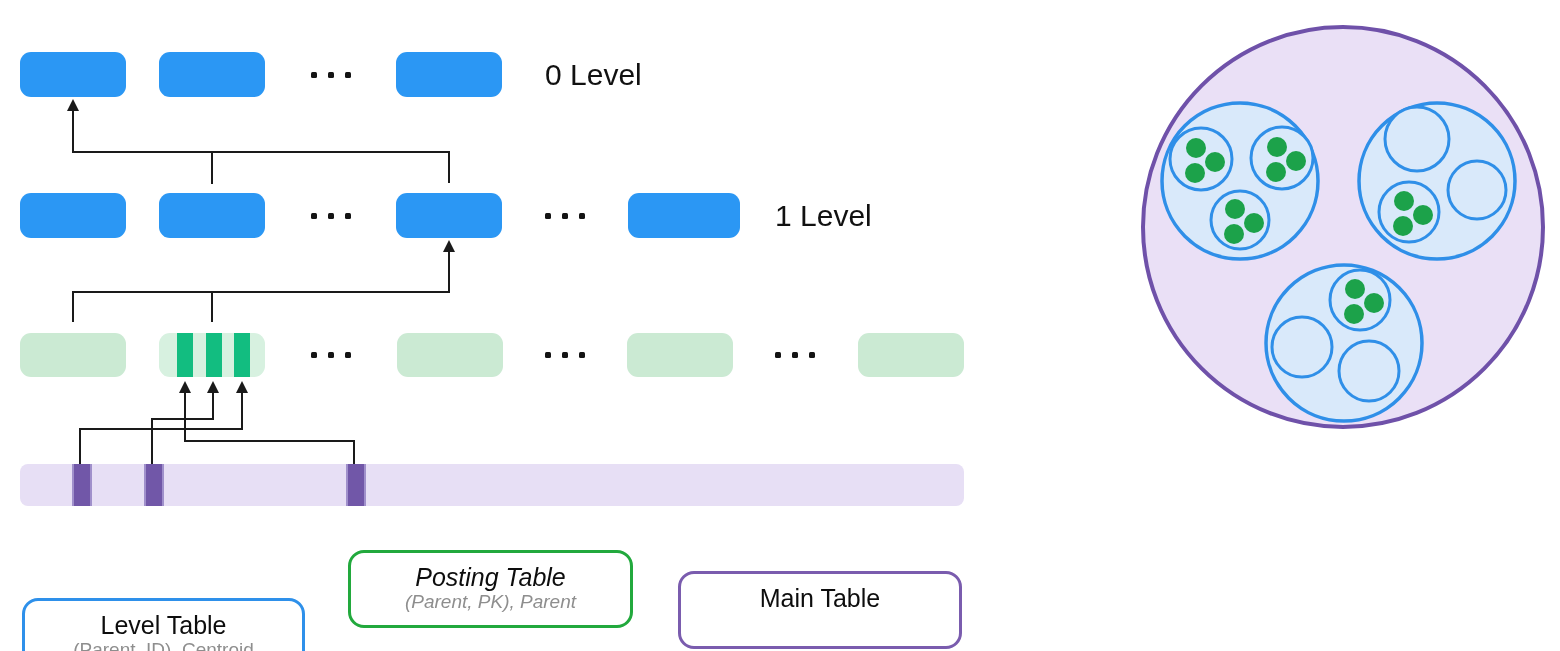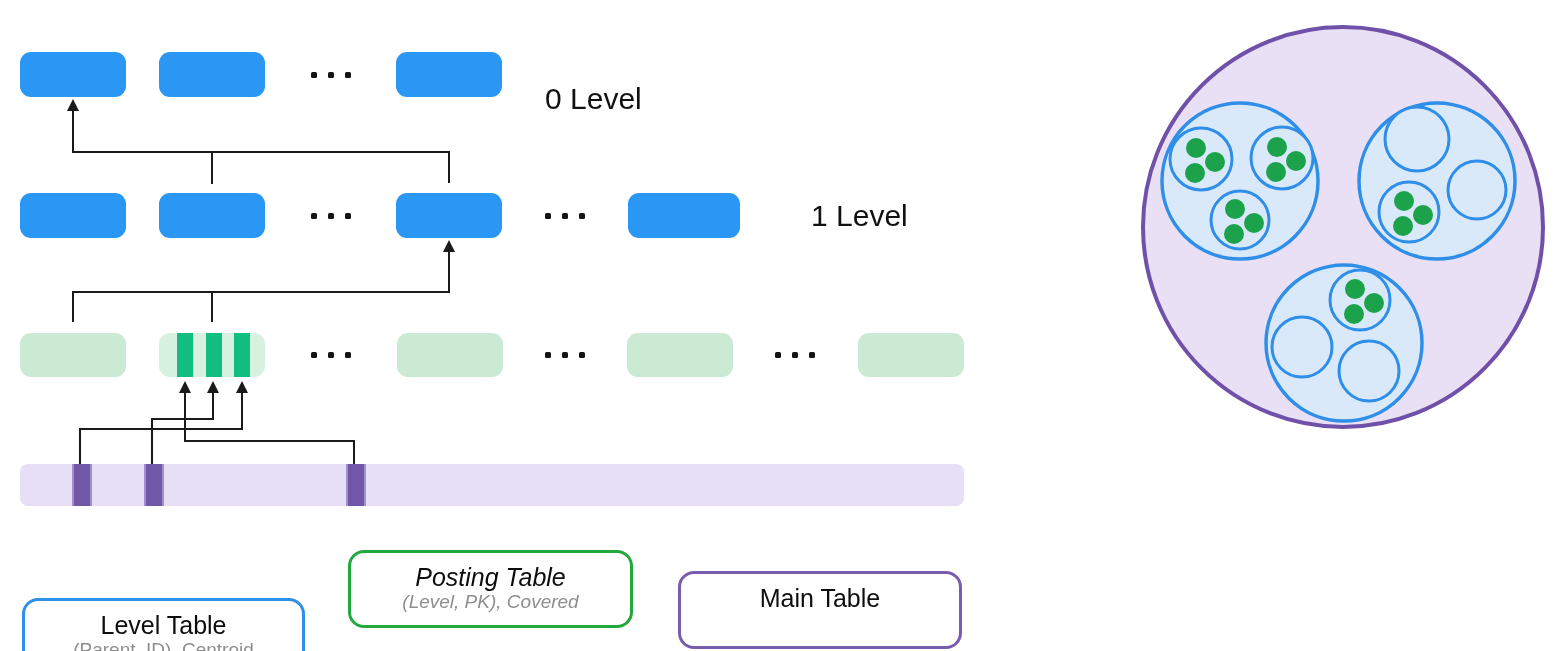--- a/index.html
+++ b/index.html
@@ -36,36 +36,36 @@
 <div id="canvas" style="--blue: #2B97F4; --green: #CBEAD3; --stripedbg: #D7F1E0; --stripe: #12BD80; --barbg: #E7DFF5; --barstripe: #7157A8; --line: #1A1A1A;">
   <div id="shape-layer">
       <div class="box blue" style="left: 20px; top: 52px; width: 106px; height: 45px;"></div>
       <div class="box blue" style="left: 159px; top: 52px; width: 106px; height: 45px;"></div>
       <div class="dotgroup" style="left: 311px; top: 71.5px;">
         <div class="dot" style="left: 0px;"></div>
         <div class="dot" style="left: 17px;"></div>
         <div class="dot" style="left: 34px;"></div>
       </div>
       <div class="box blue" style="left: 396px; top: 52px; width: 106px; height: 45px;"></div>
-      <div class="row-label" style="left: 545px; top: 57.5px; margin-top: 24px;">0 Level</div>
+      <div class="row-label" style="left: 545px; top: 57.5px;">0 Level</div>
       <div class="box blue" style="left: 20px; top: 193px; width: 106px; height: 45px;"></div>
       <div class="box blue" style="left: 159px; top: 193px; width: 106px; height: 45px;"></div>
       <div class="dotgroup" style="left: 311px; top: 212.5px;">
         <div class="dot" style="left: 0px;"></div>
         <div class="dot" style="left: 17px;"></div>
         <div class="dot" style="left: 34px;"></div>
       </div>
       <div class="box blue" style="left: 396px; top: 193px; width: 106px; height: 45px;"></div>
       <div class="dotgroup" style="left: 545px; top: 212.5px;">
         <div class="dot" style="left: 0px;"></div>
         <div class="dot" style="left: 17px;"></div>
         <div class="dot" style="left: 34px;"></div>
       </div>
       <div class="box blue" style="left: 628px; top: 193px; width: 112px; height: 45px;"></div>
-      <div class="row-label" style="left: 811px; top: 198.5px;">1 Level</div>
+      <div class="row-label" style="left: 775px; top: 198.5px;">1 Level</div>
       <div class="box green" style="left: 20px; top: 333px; width: 106px; height: 44px;"></div>
       <div class="box striped" style="left: 159px; top: 333px; width: 106px; height: 44px;">
         <div class="gstripe" style="left: 18px; width: 16px;"></div>
         <div class="gstripe" style="left: 47px; width: 16px;"></div>
         <div class="gstripe" style="left: 75px; width: 16px;"></div>
       </div>
       <div class="dotgroup" style="left: 311px; top: 352px;">
         <div class="dot" style="left: 0px;"></div>
         <div class="dot" style="left: 17px;"></div>
         <div class="dot" style="left: 34px;"></div>
@@ -143,18 +143,18 @@
       <circle cx="1302" cy="347" r="30" fill="#D9E9FA" stroke="#2F8FE8" stroke-width="3"></circle>
       <circle cx="1369" cy="371" r="30" fill="#D9E9FA" stroke="#2F8FE8" stroke-width="3"></circle>
     </svg>
 
   <div class="legend-box legend-1" style="border-color: rgb(46, 144, 234); margin-top: 48px;">
     <div class="legend-title">Level Table</div>
     <div class="legend-subtitle">(Parent, ID), Centroid</div>
   </div>
   <div class="legend-box legend-2" style="border-color: rgb(34, 169, 61);">
     <div class="legend-title">Posting Table</div>
-    <div class="legend-subtitle">(Level, PK), Covered</div>
+    <div class="legend-subtitle">(Parent, PK), Parent</div>
   </div>
   <div class="legend-box legend-3" style="border-color: rgb(122, 92, 174); margin-top: 21px;">
     <div class="legend-title">Main Table</div>
   </div>
 </div>
 
 </body></html>

